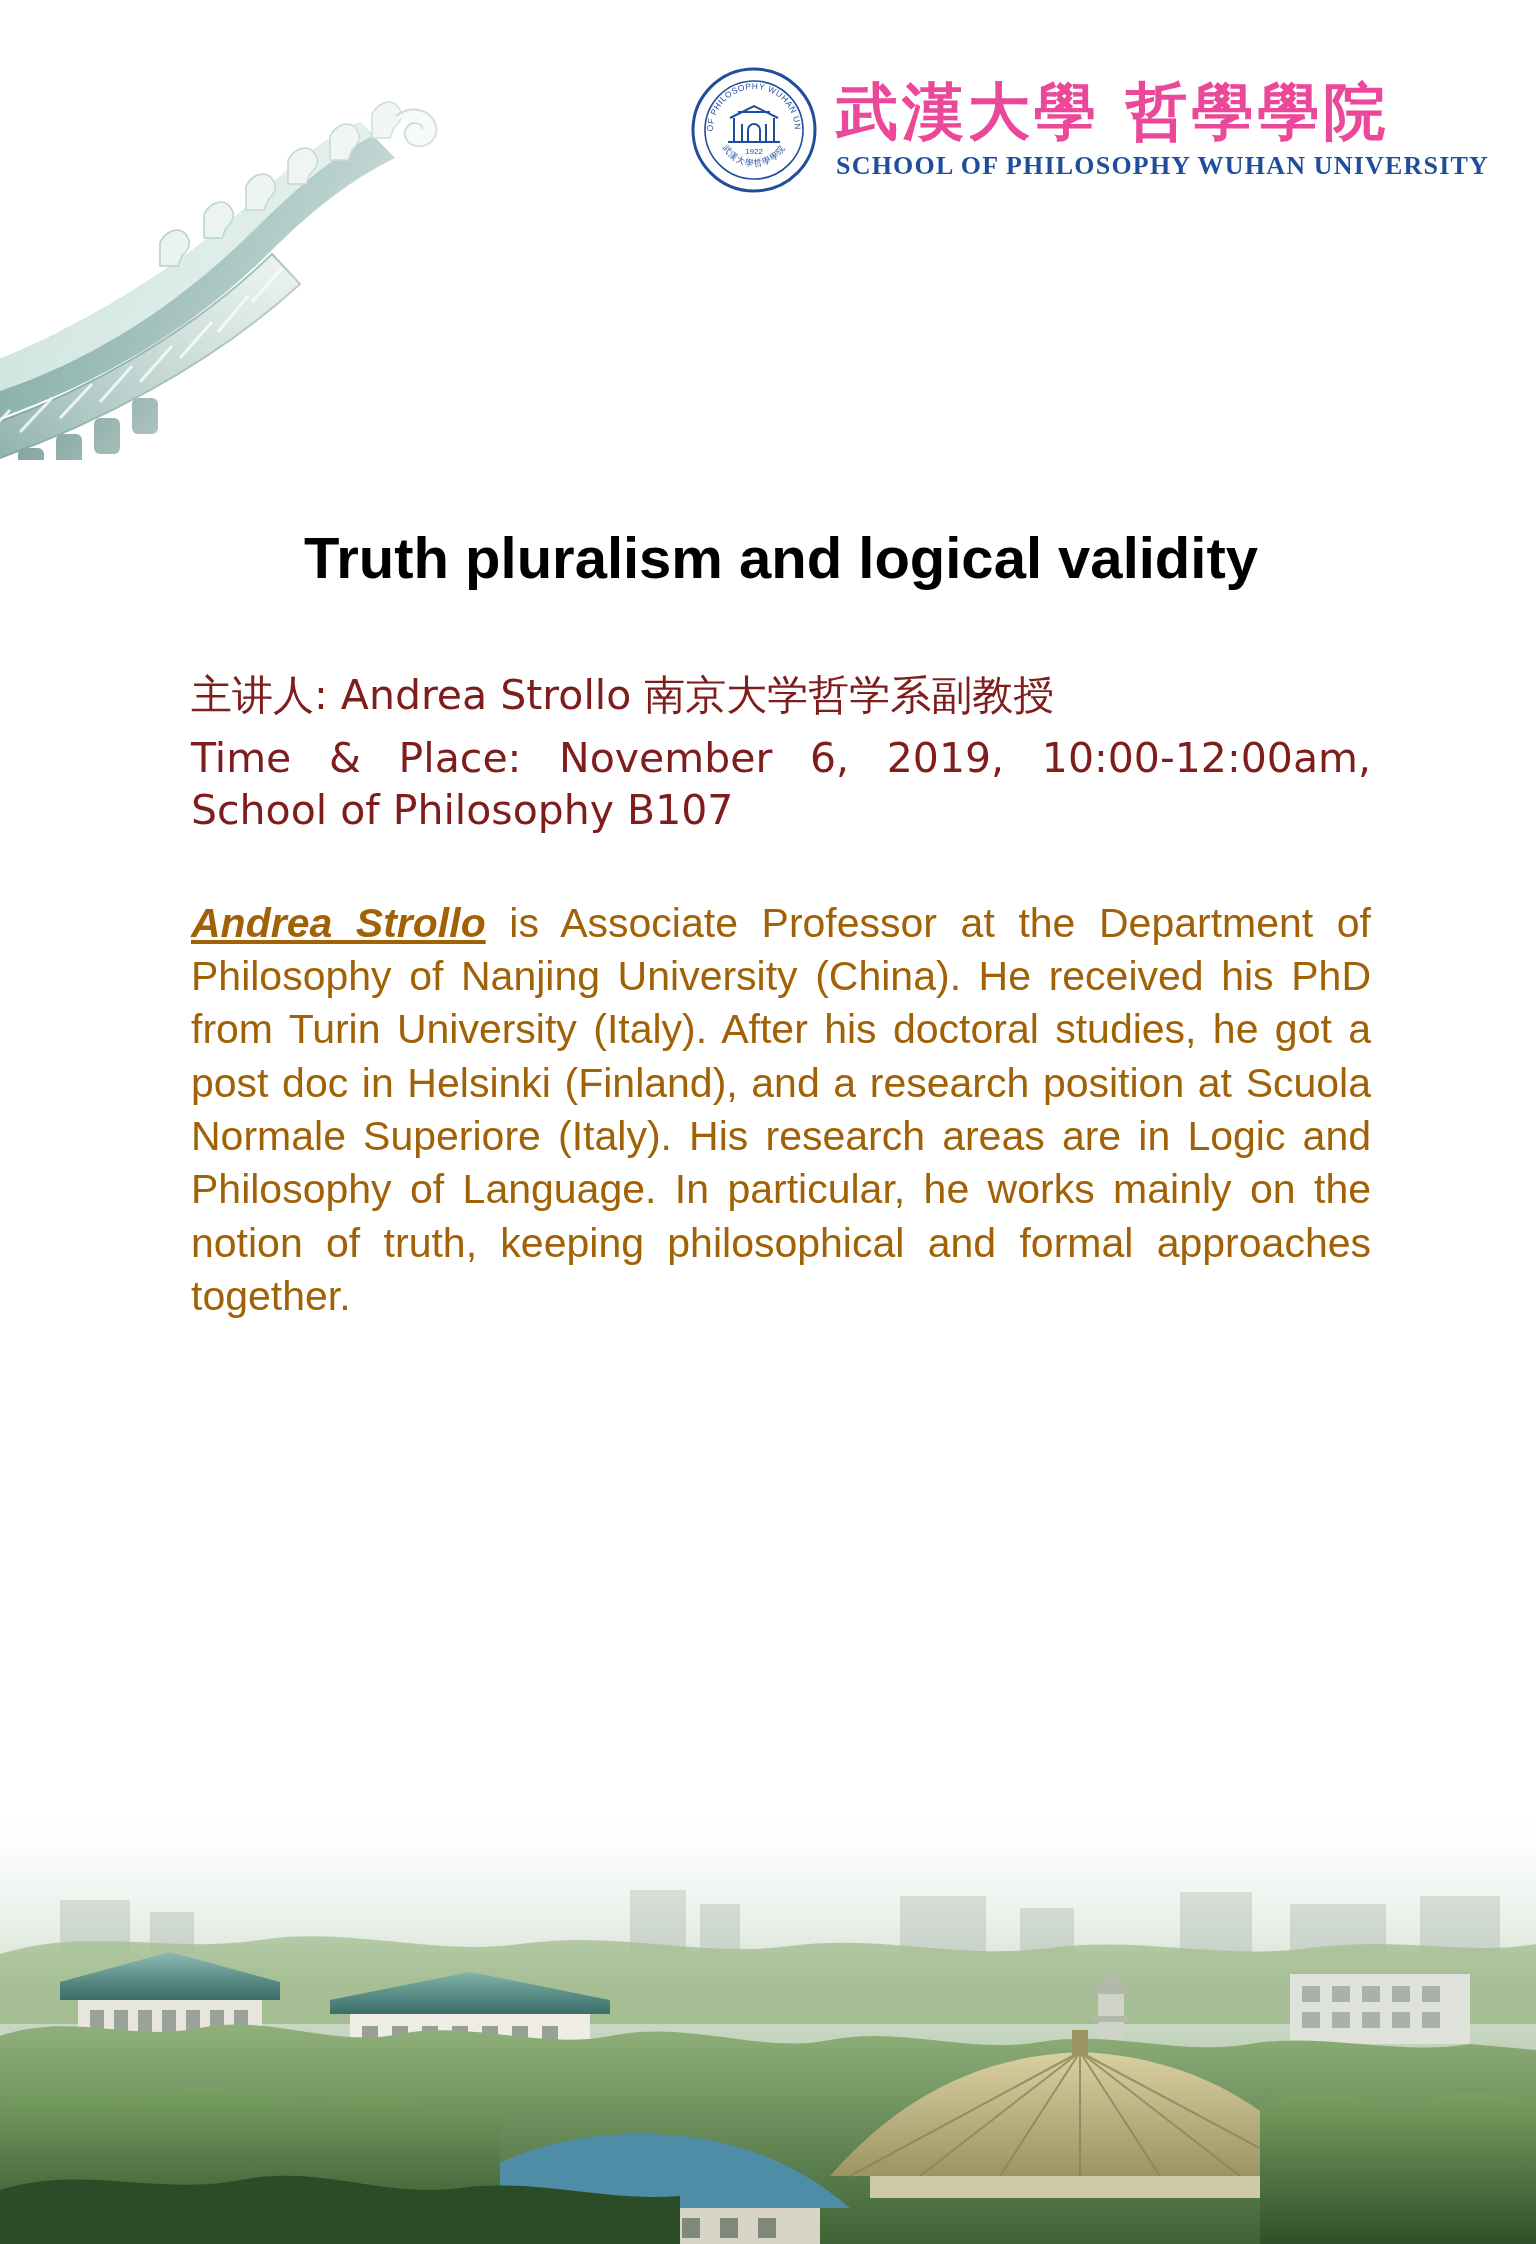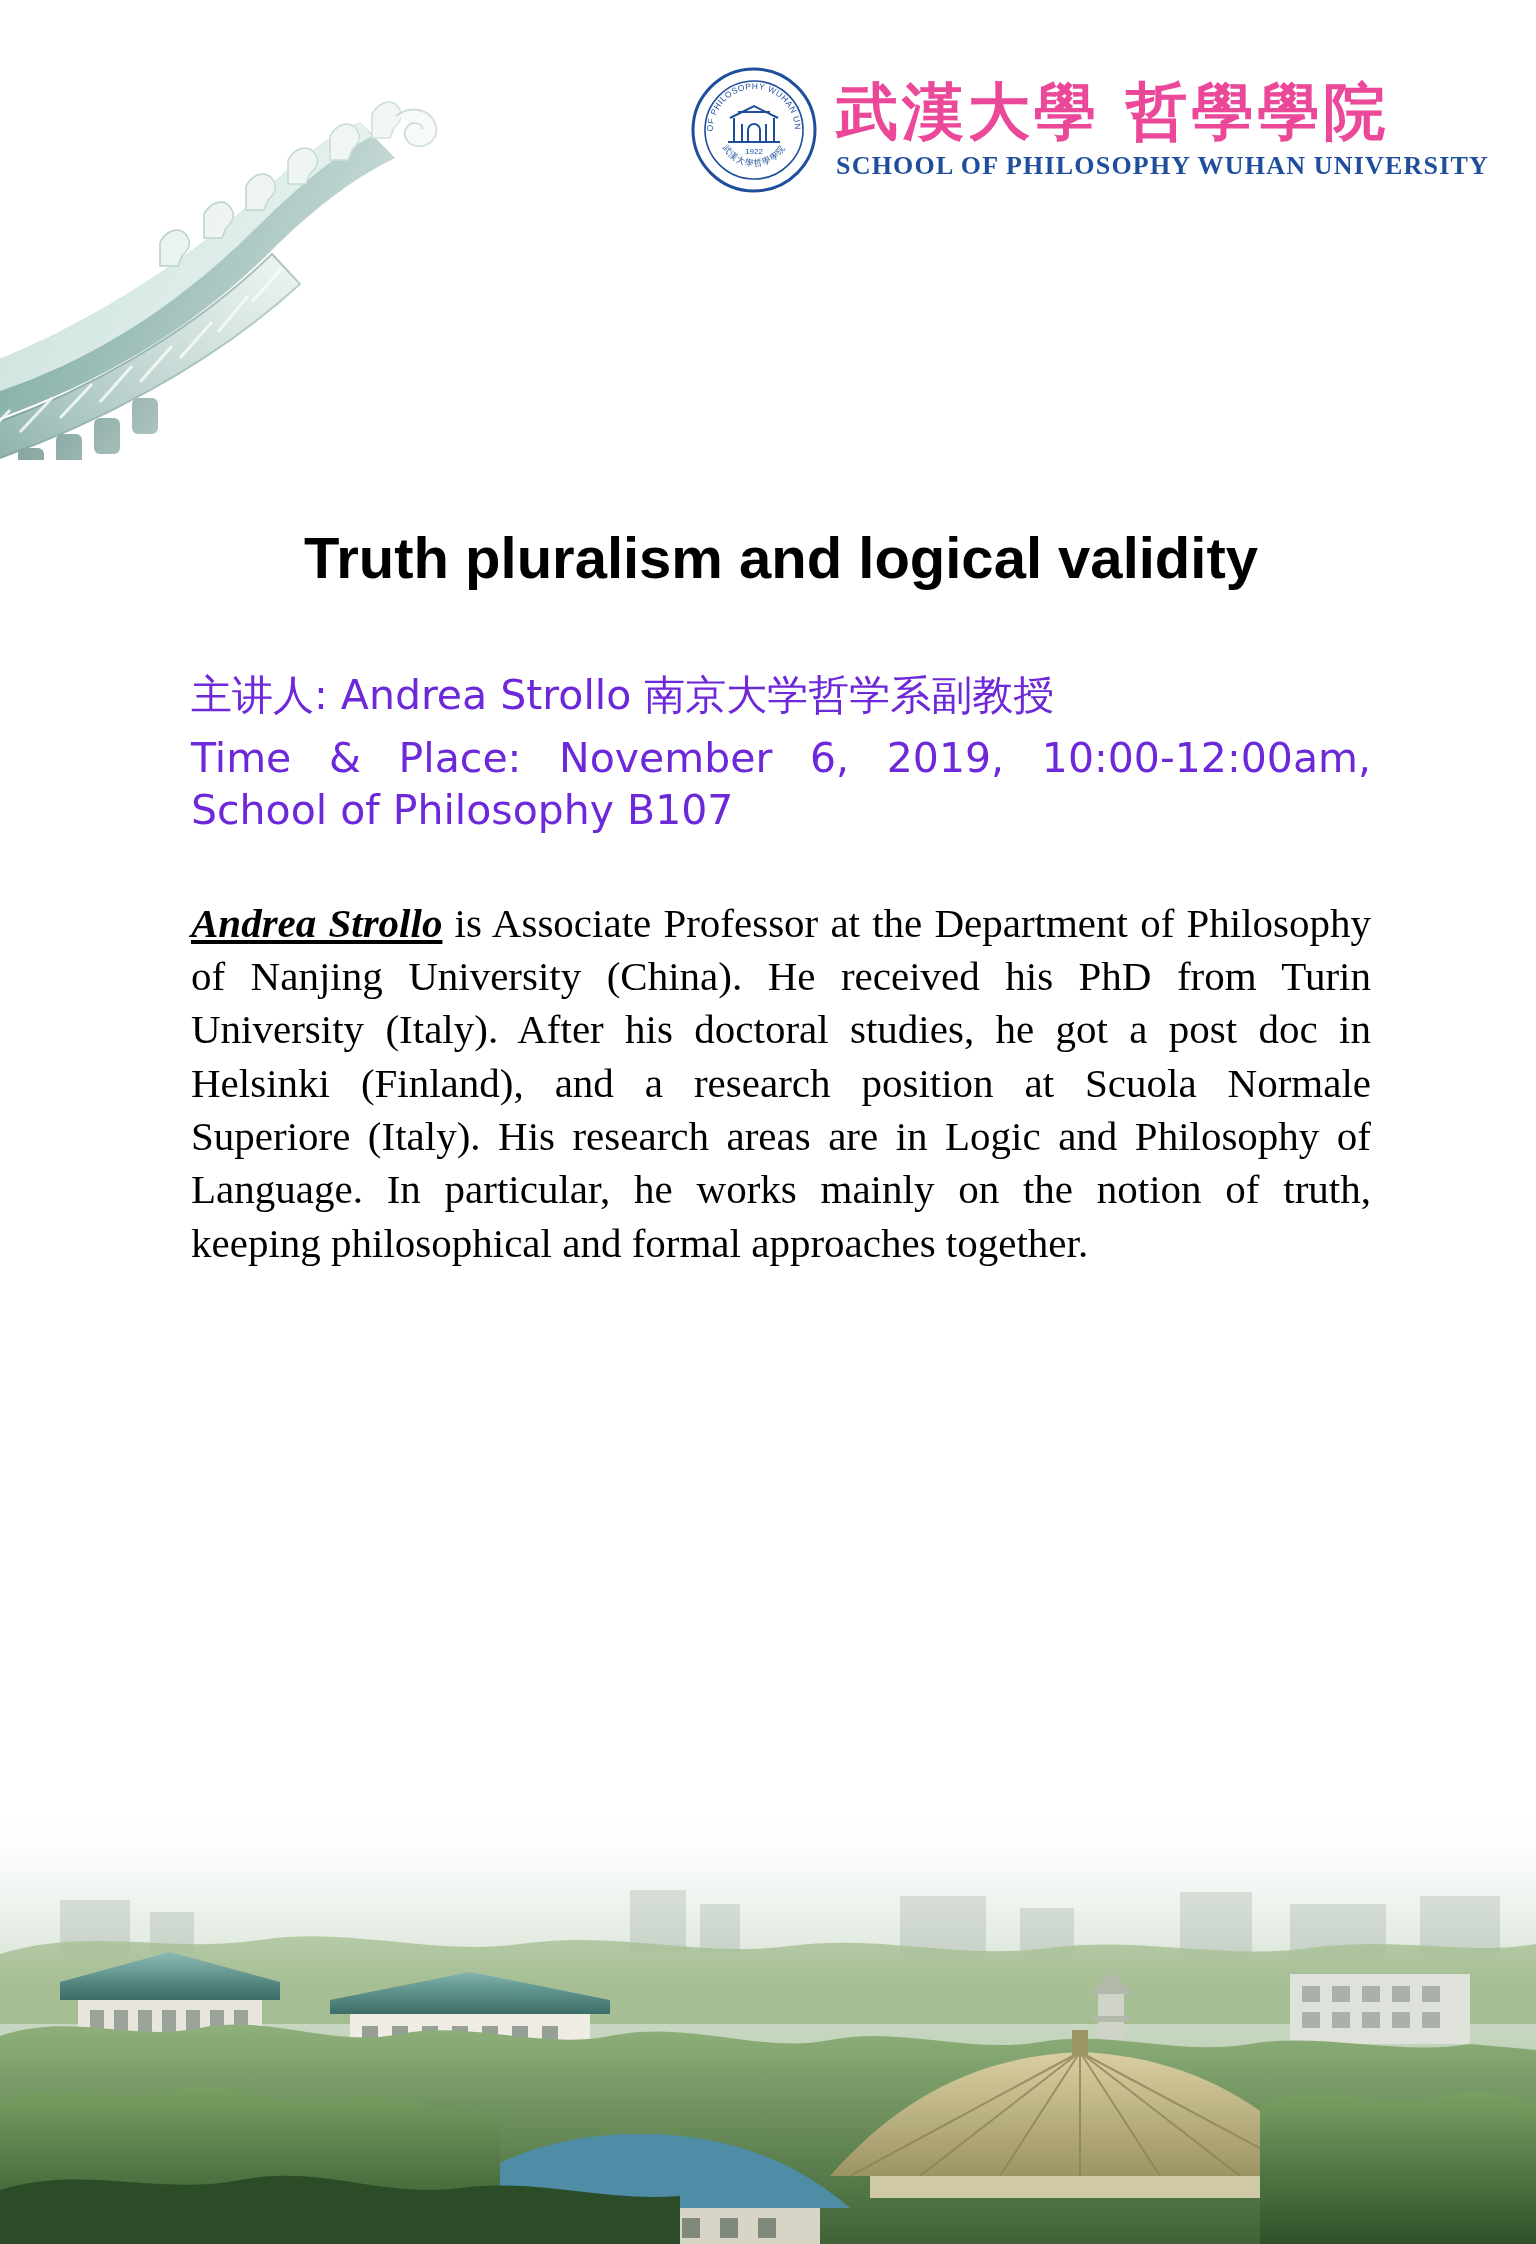--- a/index.html
+++ b/index.html
@@ -93,38 +93,38 @@
     color: #000;
   }
 
   .meta {
     margin-top: 74px;
   }
   .meta-line {
     font-family: "DejaVu Sans", sans-serif;
     font-size: 41px;
     line-height: 1.28;
-    color: #6d28d9;
+    color: #7f1d1d;
   }
   .meta-line.justified {
     text-align: justify;
     text-align-last: left;
   }
   .meta-line + .meta-line {
     margin-top: 10px;
   }
 
   .bio {
     margin-top: 60px;
-    font-family: Liberation Serif, serif;
+    font-family: Liberation Sans, sans-serif;
     font-size: 41px;
     line-height: 1.30;
     text-align: justify;
     text-align-last: left;
-    color: #000000;
+    color: #a16207;
   }
   .bio .speaker {
     font-weight: bold;
     font-style: italic;
     text-decoration: underline;
   }
 
   
   .footer-photo {
     position: absolute;

